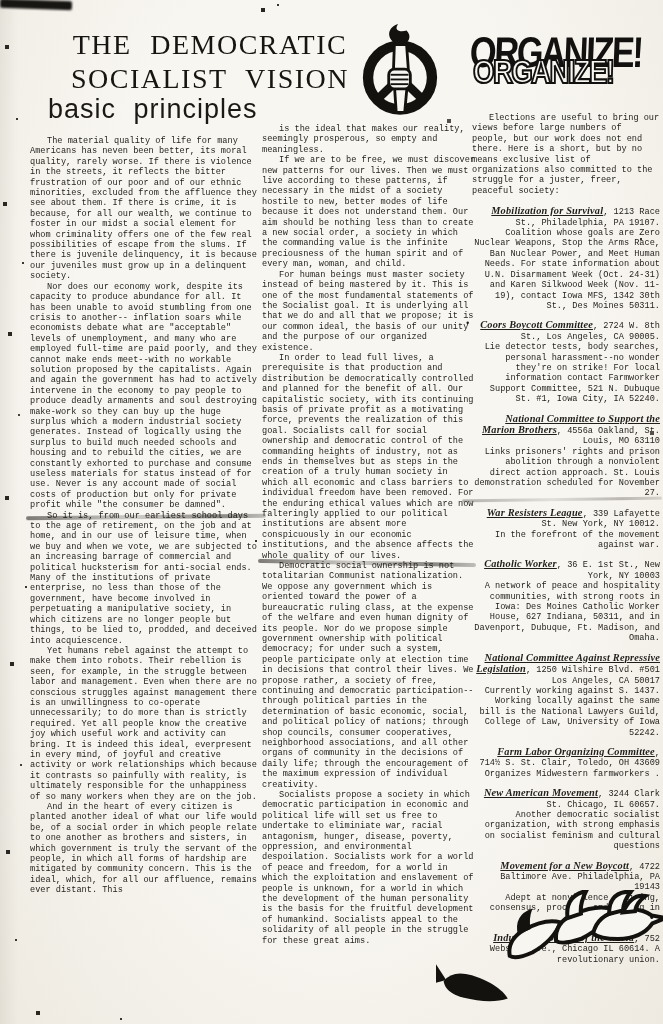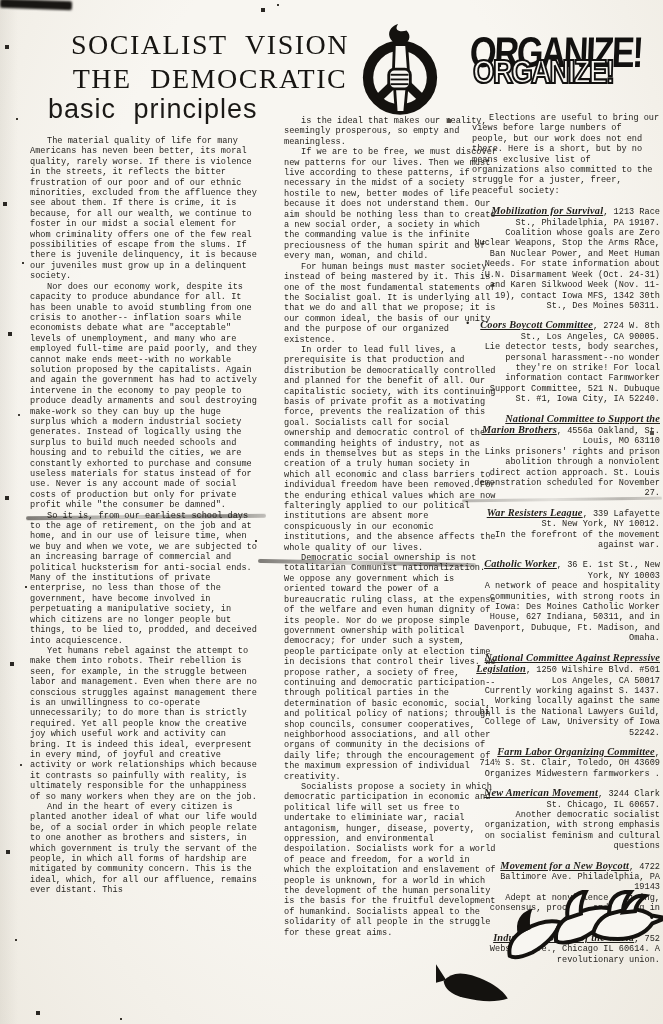--- a/index.html
+++ b/index.html
@@ -18,21 +18,21 @@
            letter-spacing:1.5px; word-spacing:10px; color:#171512; }
   .subtitle { position:absolute; left:48px; top:94px;
               font-family:Liberation Sans, sans-serif; font-size:27px;
               letter-spacing:1px; word-spacing:9px; color:#1b1916; }
   .logo { position:absolute; left:352px; top:24px; width:96px; height:94px; }
   
   .col { position:absolute; font-size:8.6px; line-height:10.4px; text-align:left;
          letter-spacing:0; color:#201e1a; }
   .col p { margin:0; text-indent:17px; }
   .col1 { left:30px;  top:136px; width:229px; }
-  .col2 { left:262px; top:116px; width:213px;margin-left:22px; }
+  .col2 { left:262px; top:124px; width:213px; }
   
   .organize-art { position:absolute; left:471px; top:28px; width:192px; height:80px; }
   .oz-back, .oz-front { position:absolute; font-family:"Liberation Sans", sans-serif;
        font-weight:bold; white-space:nowrap; transform-origin:left top; }
   .oz-back  { left:0; top:0; font-size:43px; letter-spacing:-3px; color:#121110;
               transform:scaleX(.80) skewX(-3deg); }
   .oz-front { left:2px; top:25px; font-size:33px; letter-spacing:-2px; color:#f8f6f1;
               -webkit-text-stroke:2.2px #121110;
               text-shadow:0 0 1px #121110; transform:scaleX(.84); }
   .col3 { left:472px; top:113px; width:188px; position:absolute;
@@ -63,22 +63,22 @@
        640px 238px 0 0 #3a362f, 651px 432px 0 1px #55504a, 255px 540px 0 0 #3a362f,
        37px 1012px 0 1px #2a2723, 120px 1018px 0 0 #3a362f; }
   .doves { position:absolute; left:436px; top:890px; width:227px; height:134px; }
 </style>
 </head>
 <body>
 
 <div class="page">
 
   <div class="title">
+    <div>THE DEMOCRATIC</div>
     <div>SOCIALIST VISION</div>
-    <div>THE DEMOCRATIC</div>
   </div>
   <div class="subtitle">basic principles</div>
 
   <svg class="logo" viewBox="0 0 100 100">
     <circle cx="50" cy="57" r="34" fill="none" stroke="#14120f" stroke-width="11"></circle>
     <line x1="50" y1="57" x2="26" y2="80" stroke="#14120f" stroke-width="9"></line>
     <line x1="50" y1="57" x2="74" y2="80" stroke="#14120f" stroke-width="9"></line>
     <polygon points="44,22 57,22 59,50 55,94 46,94 43,50" fill="#f8f6f1" stroke="#14120f" stroke-width="3"></polygon>
     <path d="M50,23 C35,18 35,4 48,0 C43,7 50,9 57,7 C63,13 60,21 50,23 Z" fill="#14120f"></path>
     <rect x="38" y="48" width="23" height="21" rx="6" fill="#f8f6f1" stroke="#14120f" stroke-width="3"></rect>

